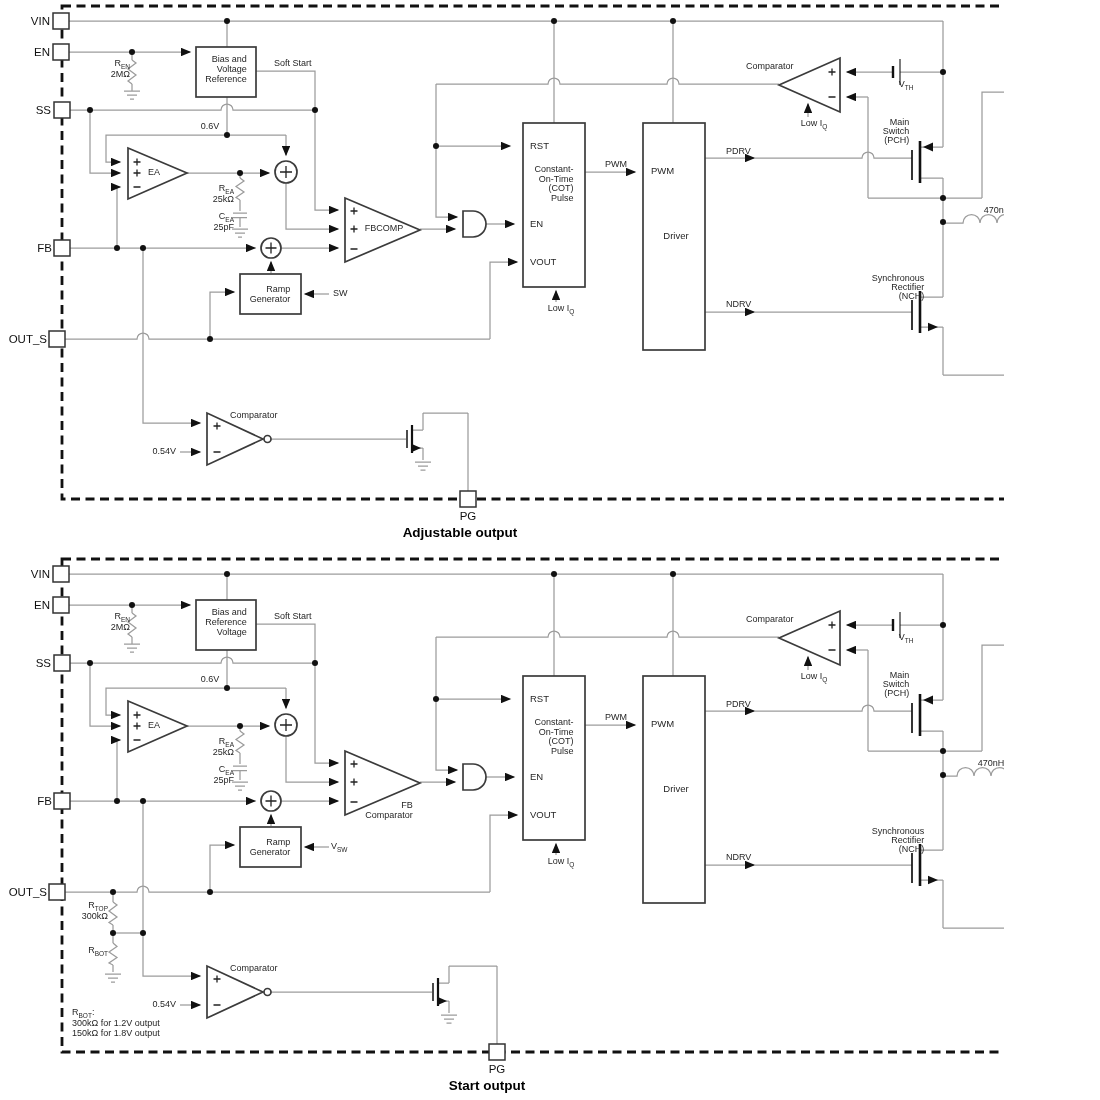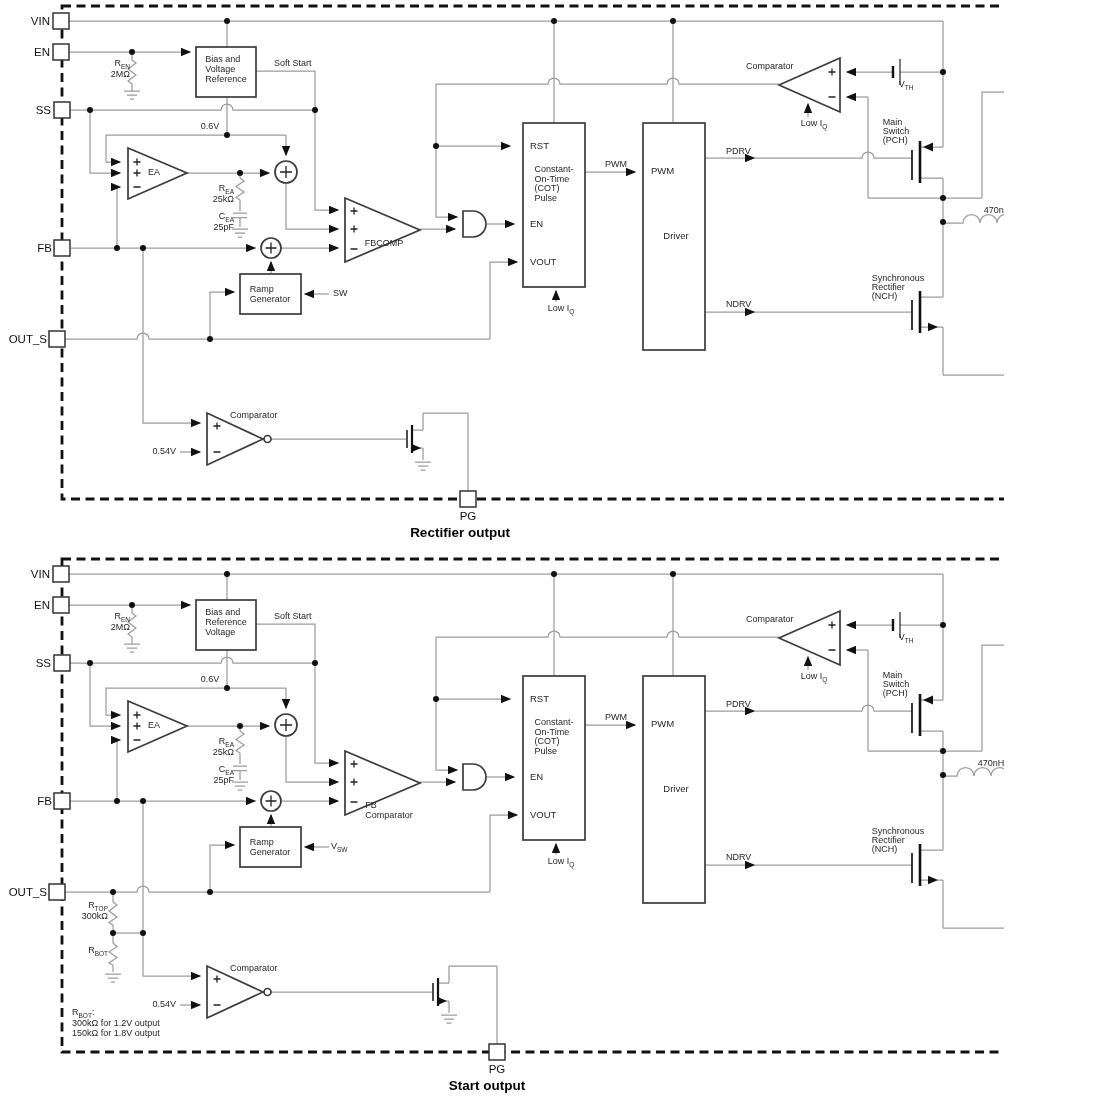--- a/index.html
+++ b/index.html
@@ -2,21 +2,21 @@
 <html><head>
 <meta charset="utf-8">
 <style>
   html,body{margin:0;padding:0;background:#fff}
   #stage{position:relative;width:1004px;height:1100px;background:#fff;overflow:hidden;
          font-family:"Liberation Sans",sans-serif}
   .panel{position:absolute;left:0;width:1100px;height:553px}
   .panel svg{position:absolute;left:0;top:0}
   .lb{position:absolute;font-family:"Liberation Sans",sans-serif;font-size:9px;line-height:9.5px;
       color:#262626;white-space:nowrap}
-  .ctr{transform:translateX(-50%);text-align:left}
+  .ctr{transform:translateX(-50%);text-align:right}
   .rt{transform:translateX(-100%);text-align:right}
   .pin{font-size:11.5px;line-height:14px;color:#111}
   .port{font-size:9.5px}
   .cap{font-size:13.5px;font-weight:bold;color:#000}
   sub{font-size:6.5px;line-height:1}
   .border{fill:none;stroke:#111;stroke-width:2.8;stroke-dasharray:9 5.5}
   .w path,.w polyline{fill:none;stroke:#9c9c9c;stroke-width:1.25}
   .k rect,.k polygon,.k circle,.k path{fill:#fff;stroke:#3b3b3b;stroke-width:1.7}
   .pm path{stroke:#222;stroke-width:1.3;fill:none}
   .fet path{fill:none;stroke:#111}
@@ -164,21 +164,21 @@
 
     <div class="lb rt pin" style="left:50px;top:14px">VIN</div>
     <div class="lb rt pin" style="left:50px;top:45px">EN</div>
     <div class="lb rt pin" style="left:51px;top:103px">SS</div>
     <div class="lb rt pin" style="left:52px;top:241px">FB</div>
     <div class="lb rt pin" style="left:47px;top:332px">OUT_S</div>
     <div class="lb pin" style="left:1068px;top:85px">SW</div>
     <div class="lb pin" style="left:1066px;top:216px">OUT</div>
     <div class="lb pin" style="left:1066px;top:368px">GND</div>
     <div class="lb ctr pin" style="left:468px;top:509px">PG</div>
-    <div class="lb ctr cap" style="left:460px;top:528px">Rectifier output</div>
+    <div class="lb ctr cap" style="left:460px;top:528px">Adjustable output</div>
 
     <div class="lb rt" style="left:130px;top:59px">
       <div><span>R</span><sub>EN</sub></div>
       <div>2MΩ</div>
     </div>
     <div class="lb ctr" style="left:226px;top:54px;line-height:10px">
       <div>Bias and</div>
         <div>Voltage</div>
         <div>Reference</div>
     </div>
@@ -193,21 +193,21 @@
       <div><span>C</span><sub>EA</sub></div>
       <div>25pF</div>
     </div>
     <div class="lb ctr" style="left:270px;top:284px;line-height:10px">
       <div>Ramp</div>
         <div>Generator</div>
     </div>
     <div class="lb" style="left:333px;top:289px">
       <span>SW</span><sub></sub>
     </div>
-    <div class="lb ctr" style="left:384px;top:239px">FBCOMP</div>
+    <div class="lb ctr" style="left:384px;top:224px">FBCOMP</div>
     <div class="lb port" style="left:530px;top:141px">RST</div>
     <div class="lb port" style="left:530px;top:219px">EN</div>
     <div class="lb port" style="left:530px;top:257px">VOUT</div>
     <div class="lb ctr" style="left:554px;top:165px;line-height:9.7px">
       <div>Constant-</div>
         <div>On-Time</div>
       <div>(COT)</div>
         <div>Pulse</div>
     </div>
     <div class="lb ctr" style="left:561px;top:304px">

